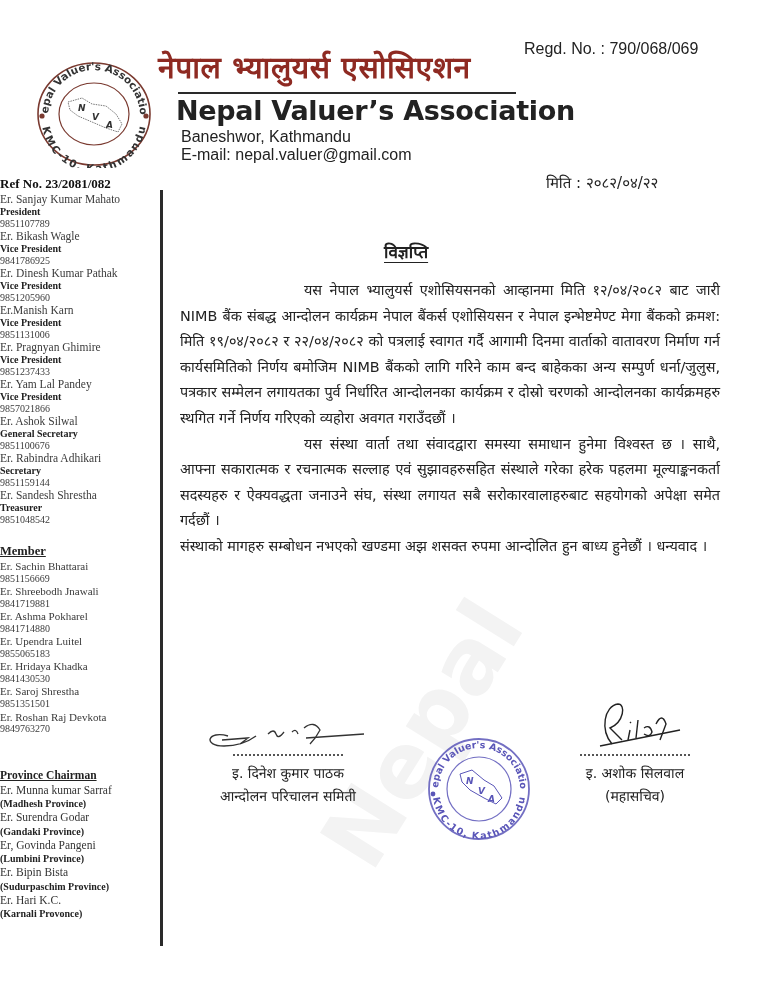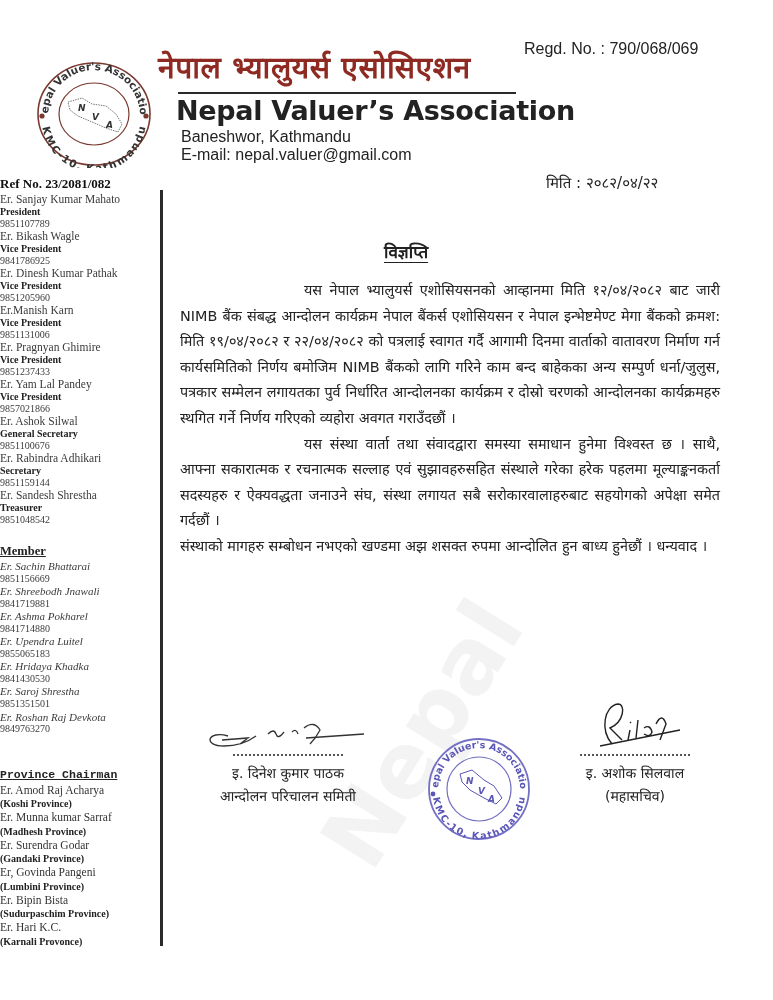--- a/index.html
+++ b/index.html
@@ -52,23 +52,23 @@
       font-family: "Liberation Serif", serif; text-align: left; color: #2b2b2b;
     }
     .ref { font-weight: bold; font-size: 13px; line-height: 16px; color: #111; margin-bottom: 1px; }
     .off-name { font-size: 11.5px; line-height: 13px; color: #3a3a3a; }
     .off-role { font-size: 10px; line-height: 12px; font-weight: bold; color: #222; }
     .off-phone { font-size: 10px; line-height: 12px; color: #3a3a3a; }
     .sec-head {
       font-weight: bold; font-size: 12.5px; text-decoration: underline;
       color: #222; line-height: 16px; margin-top: 17px; margin-bottom: 1px;
     }
-    .mem-name { font-size: 11px; line-height: 12.8px; color: #3a3a3a; font-style: italic; }
+    .mem-name { font-size: 11px; line-height: 12.8px; color: #3a3a3a; }
     .mem-phone { font-size: 10px; line-height: 12.3px; color: #3a3a3a; }
-    .prov-head { margin-top: 31px; font-size: 11.5px; font-family: Liberation Mono, monospace; }
+    .prov-head { margin-top: 31px; font-size: 11.5px; }
     .prov-name { font-size: 11.5px; line-height: 13.5px; color: #333; }
     .prov-region { font-size: 10px; line-height: 14px; font-weight: bold; color: #222; }
 
     .divider {
       left: 160px; top: 190px; width: 3px; height: 756px; background: #2a2a2a;
     }
 
     
     .title {
       left: 384px; top: 240px; font-family: "DejaVu Sans", sans-serif;
@@ -211,24 +211,20 @@
     <div class="mem-name">Er. Saroj Shrestha</div>
     <div class="mem-phone">9851351501</div>
   </div>
   <div>
     <div class="mem-name">Er. Roshan Raj Devkota</div>
     <div class="mem-phone">9849763270</div>
   </div>
 
   <div class="sec-head prov-head">Province Chairman</div>
   <div>
-    <div class="prov-name">Er. Amod Raj Acharya</div>
-    <div class="prov-region">(Koshi Province)</div>
-  </div>
-  <div>
     <div class="prov-name">Er. Munna kumar Sarraf</div>
     <div class="prov-region">(Madhesh Province)</div>
   </div>
   <div>
     <div class="prov-name">Er. Surendra Godar</div>
     <div class="prov-region">(Gandaki Province)</div>
   </div>
   <div>
     <div class="prov-name">Er, Govinda Pangeni</div>
     <div class="prov-region">(Lumbini Province)</div>

